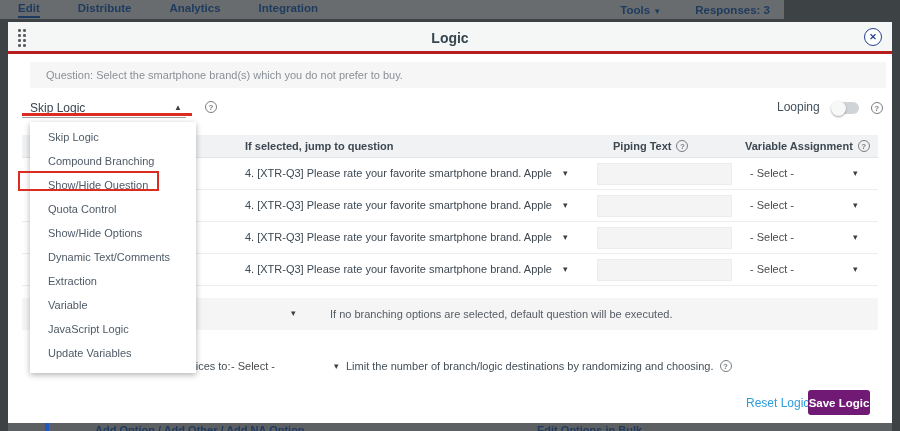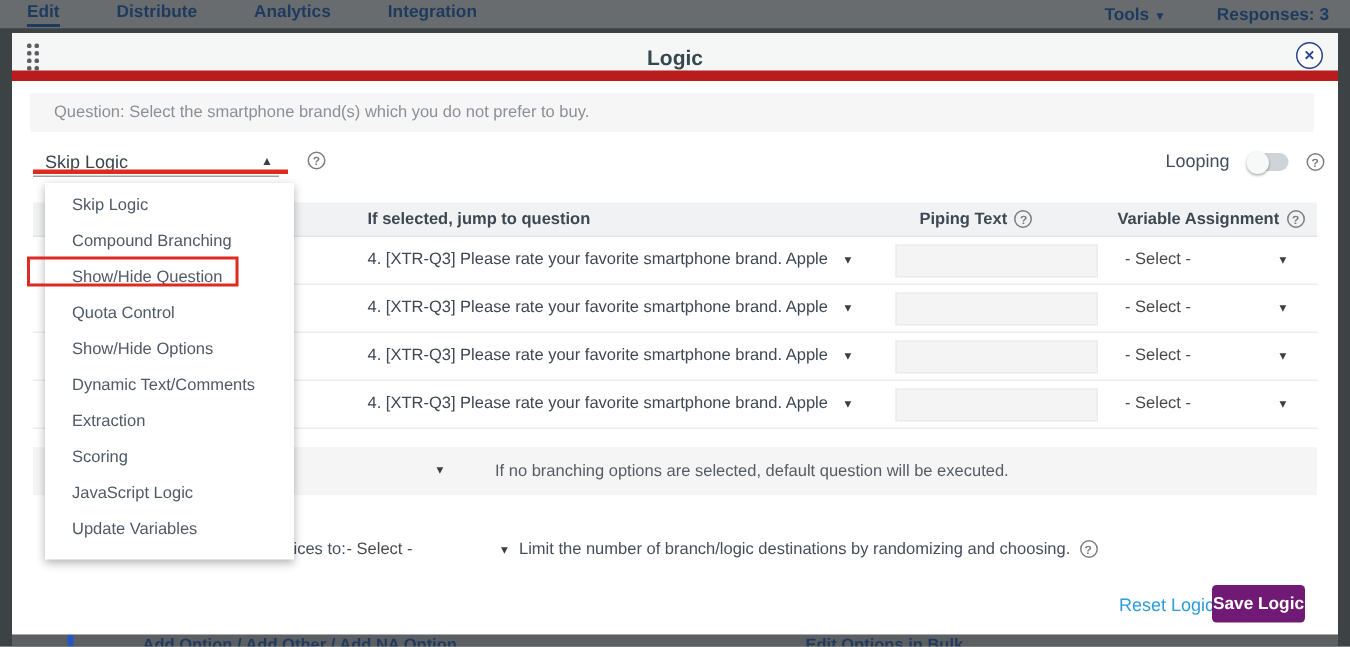--- a/index.html
+++ b/index.html
@@ -1,38 +1,38 @@
 <!DOCTYPE html>
 <html><head>
 <meta charset="utf-8">
 <style>
   * { margin:0; padding:0; box-sizing:border-box; }
   html,body { width:900px; height:431px; overflow:hidden; }
   body { font-family:"Liberation Sans", sans-serif; position:relative; background:#3d4245; }
 
   
-  .topbar { position:absolute; left:0; top:0; width:900px; height:19px; background:#696c6e; display:flex; align-items:center; }
+  .topbar { position:absolute; left:0; top:0; width:784px; height:19px; background:#696c6e; display:flex; align-items:center; }
   .topbar .tabs { display:flex; gap:38px; margin-left:18px; }
   .topbar .tab { font-size:11.5px; font-weight:bold; color:#1d3a5f; padding-bottom:2px; cursor:pointer; }
   .topbar .tab.active { border-bottom:2px solid #1d3a5f; }
   .topbar .right { position:absolute; right:14px; display:flex; gap:34px; align-items:center; }
   .topbar .right .item { font-size:11.5px; font-weight:bold; color:#1d3a5f; }
   .caret-sm { font-size:8px; color:#1d3a5f; }
 
   
   .overlay { position:absolute; left:0; top:19px; width:900px; height:412px; background:#3d4245; }
   .modal { position:absolute; left:8px; top:22px; width:884px; height:401px; background:#ffffff; }
 
-  .modal-header { position:absolute; left:0; top:0; width:884px; height:32px; background:#f5f6f6; border-bottom:7px solid #b91c1c; }
+  .modal-header { position:absolute; left:0; top:0; width:884px; height:32px; background:#f5f6f6; border-bottom:3px solid #b91c1c; }
   .modal-title { position:absolute; left:0; top:0; width:884px; height:32px; text-align:center; line-height:32px; font-size:14px; font-weight:bold; color:#37474f; }
   .drag-handle { position:absolute; left:10px; top:7px; display:grid; grid-template-columns:3px 3px; grid-auto-rows:3px; gap:2px; }
   .drag-handle i { width:2.5px; height:2.5px; background:#5a5e62; border-radius:50%; }
   .close-btn { position:absolute; left:856px; top:6px; width:18px; height:18px; border:1.5px solid #26418f; border-radius:50%; display:flex; align-items:center; justify-content:center; font-size:9px; font-weight:bold; color:#26418f; cursor:pointer; background:#fff; }
 
-  .question-band { position:absolute; left:12px; top:40px; width:856px; height:26px; background:#f6f6f7; display:flex; align-items:center; }
+  .question-band { position:absolute; left:22px; top:40px; width:856px; height:26px; background:#f6f6f7; display:flex; align-items:center; }
   .question-band span { margin-left:16px; font-size:11px; color:#8b9096; }
 
   
   .logic-select { position:absolute; left:14px; top:78px; width:164px; height:18px; border-bottom:1px solid #9da1a5; cursor:pointer; }
   .logic-select .val { font-size:12px; color:#3c4650; position:absolute; left:8px; top:1px; }
   .logic-select .up { position:absolute; right:4px; top:3px; font-size:8px; color:#3c4043; }
   .red-underline { position:absolute; left:14px; top:91px; width:170px; height:3px; background:#dc2b20; }
   .help { display:inline-flex; width:12px; height:12px; border:1.2px solid #7a7e82; border-radius:50%; color:#7a7e82; font-size:8px; font-weight:bold; align-items:center; justify-content:center; flex:0 0 auto; }
   .help-logic { position:absolute; left:197px; top:79px; }
 
@@ -202,18 +202,18 @@
   </div>
 
   <div class="menu" id="menu">
       <div class="menu-item">Skip Logic</div>
       <div class="menu-item">Compound Branching</div>
       <div class="menu-item">Show/Hide Question</div>
       <div class="menu-item">Quota Control</div>
       <div class="menu-item">Show/Hide Options</div>
       <div class="menu-item">Dynamic Text/Comments</div>
       <div class="menu-item">Extraction</div>
-      <div class="menu-item">Scoring</div>
+      <div class="menu-item">Variable</div>
       <div class="menu-item">JavaScript Logic</div>
       <div class="menu-item">Update Variables</div>
     </div>
   <div class="red-box" id="redbox"></div>
 </div>
 
 </body></html>

